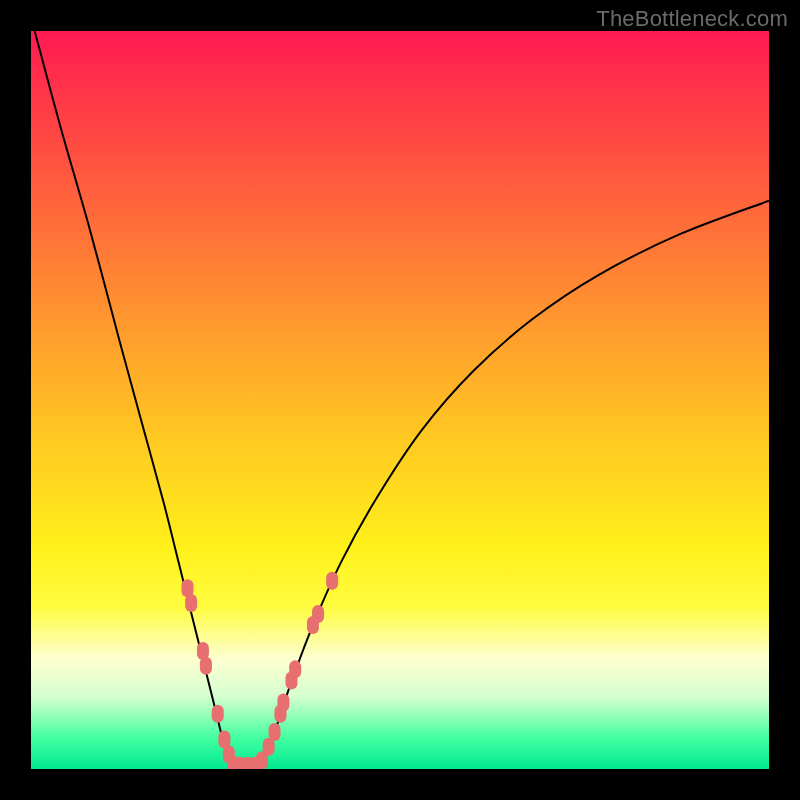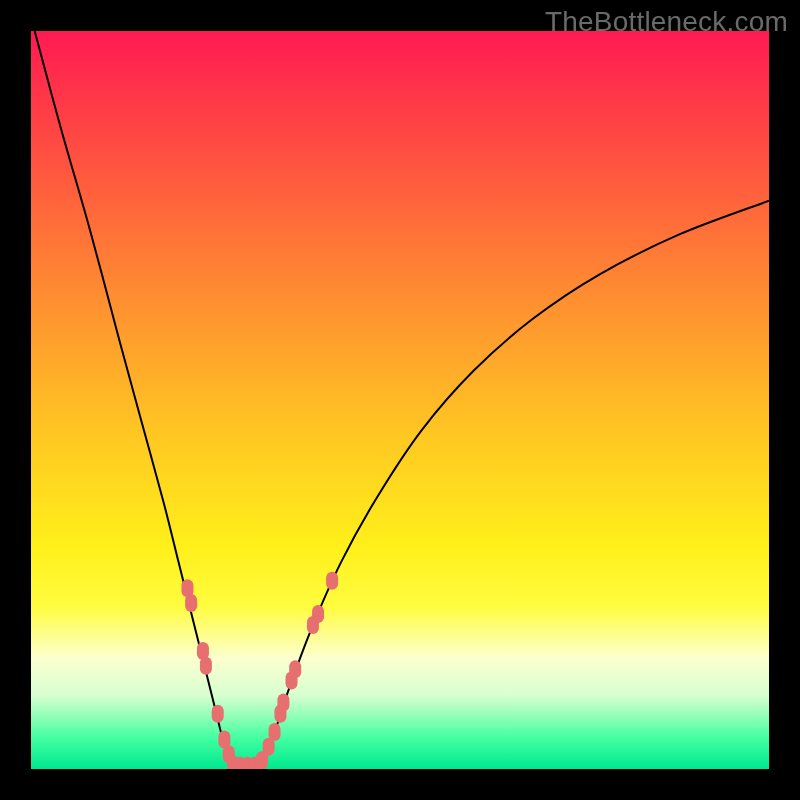--- a/index.html
+++ b/index.html
@@ -40,21 +40,21 @@
       #8dffb6 93%,
       #3effa0 96%,
       #00e88f 100%
     );
   }
   .watermark {
     position: absolute;
     top: 6px;
     right: 12px;
     color: #6a6a6a;
-    font-size: 28px;
+    font-size: 22px;
     font-weight: 500;
     letter-spacing: 0.2px;
     user-select: none;
   }
   svg.curves {
     position: absolute;
     left: 0;
     top: 0;
     width: 738px;
     height: 738px;

